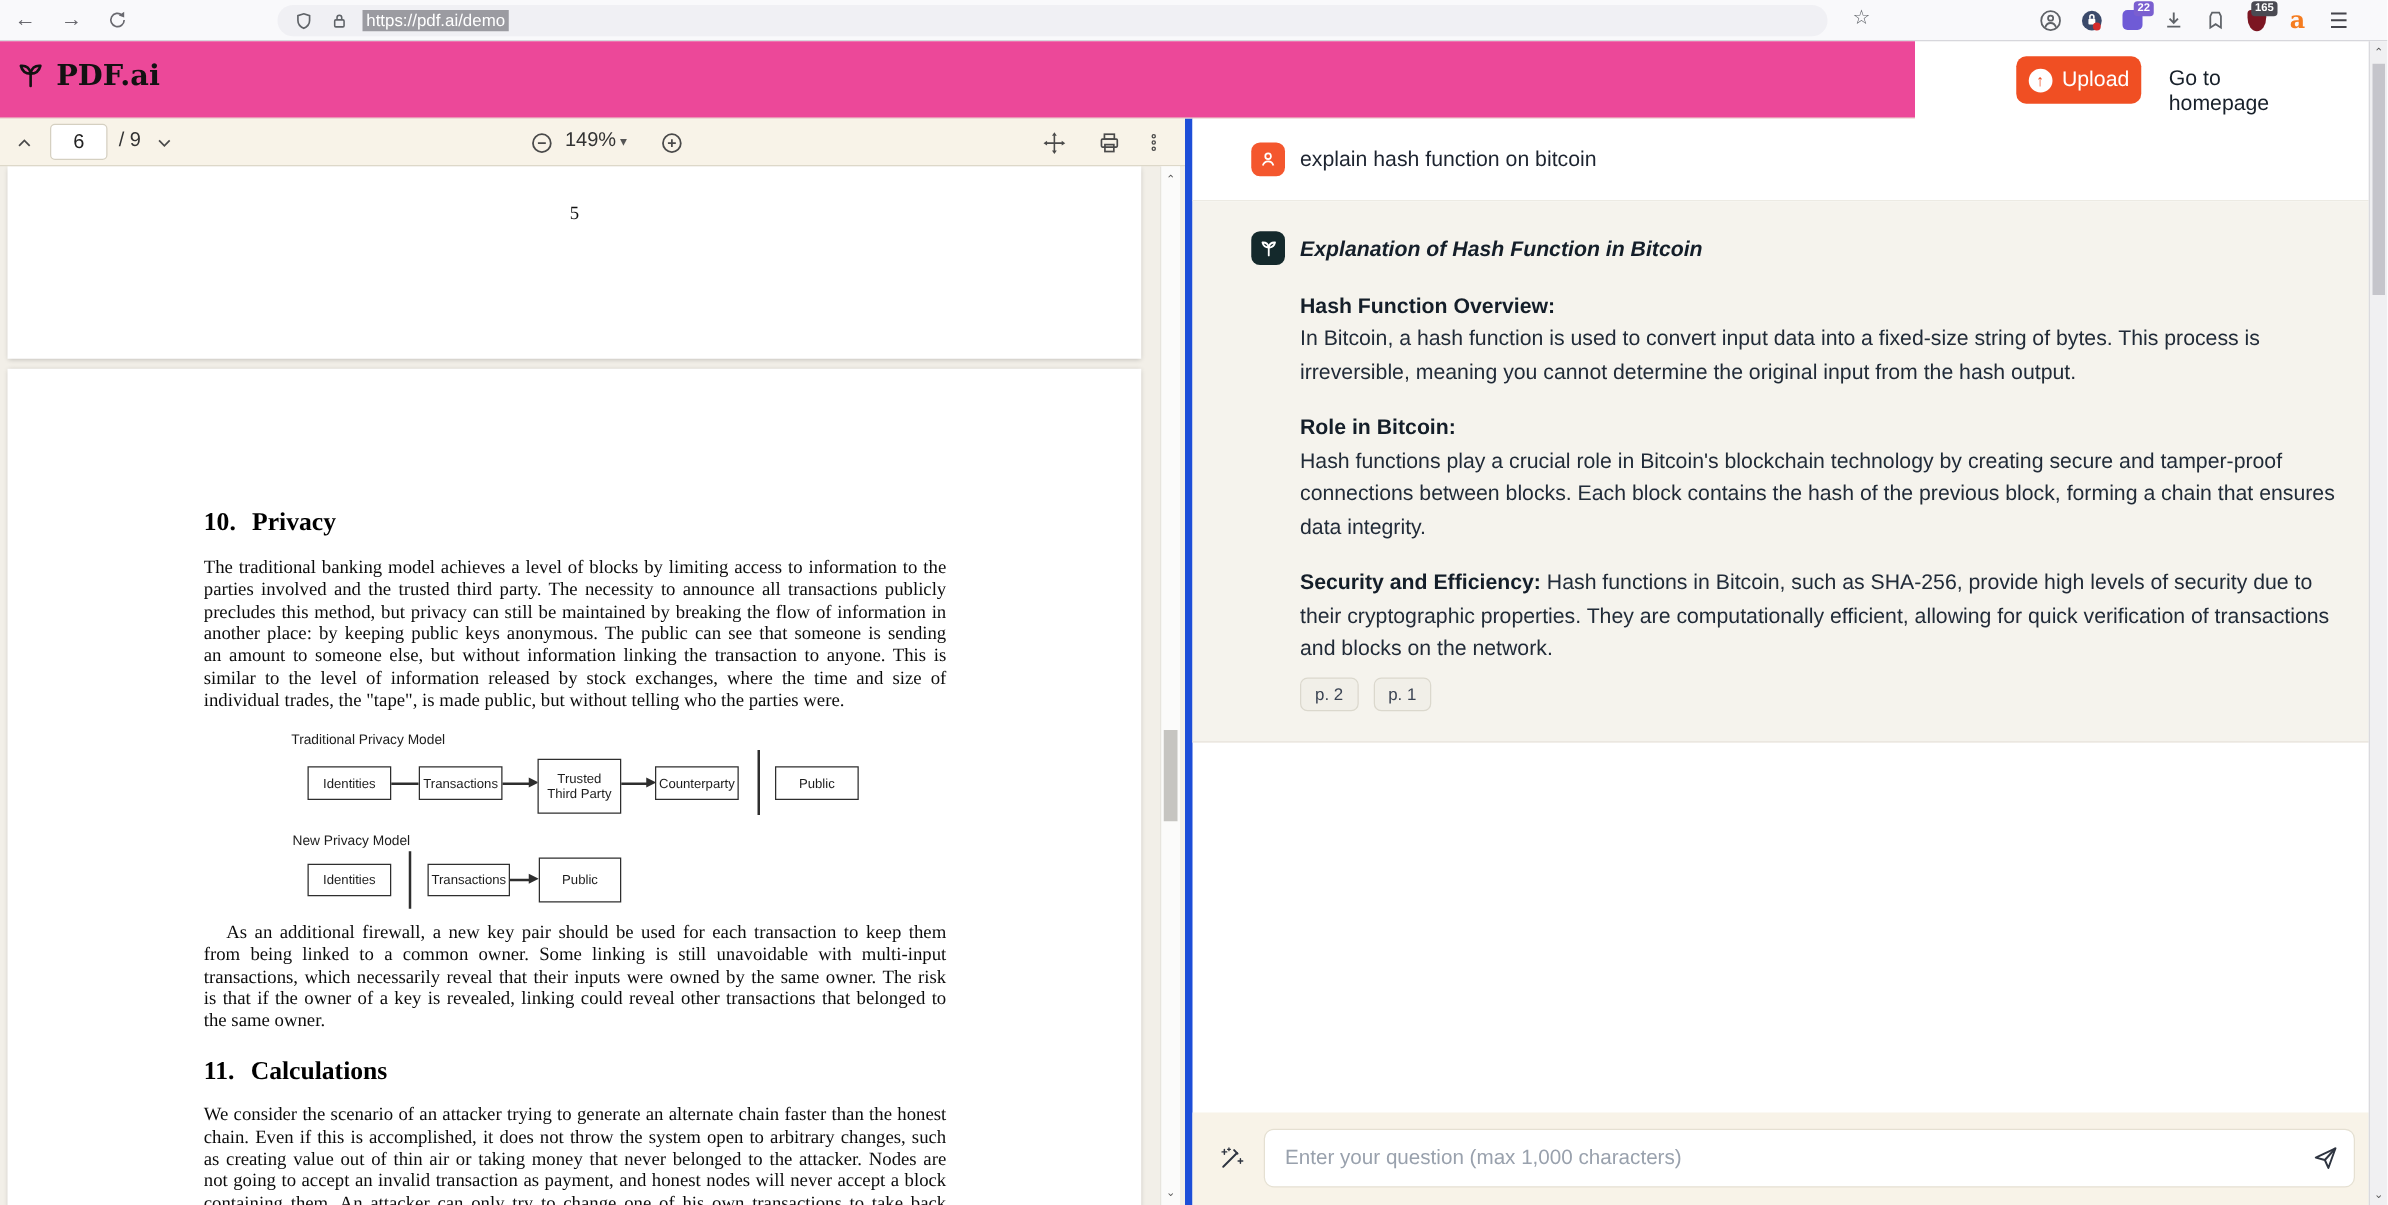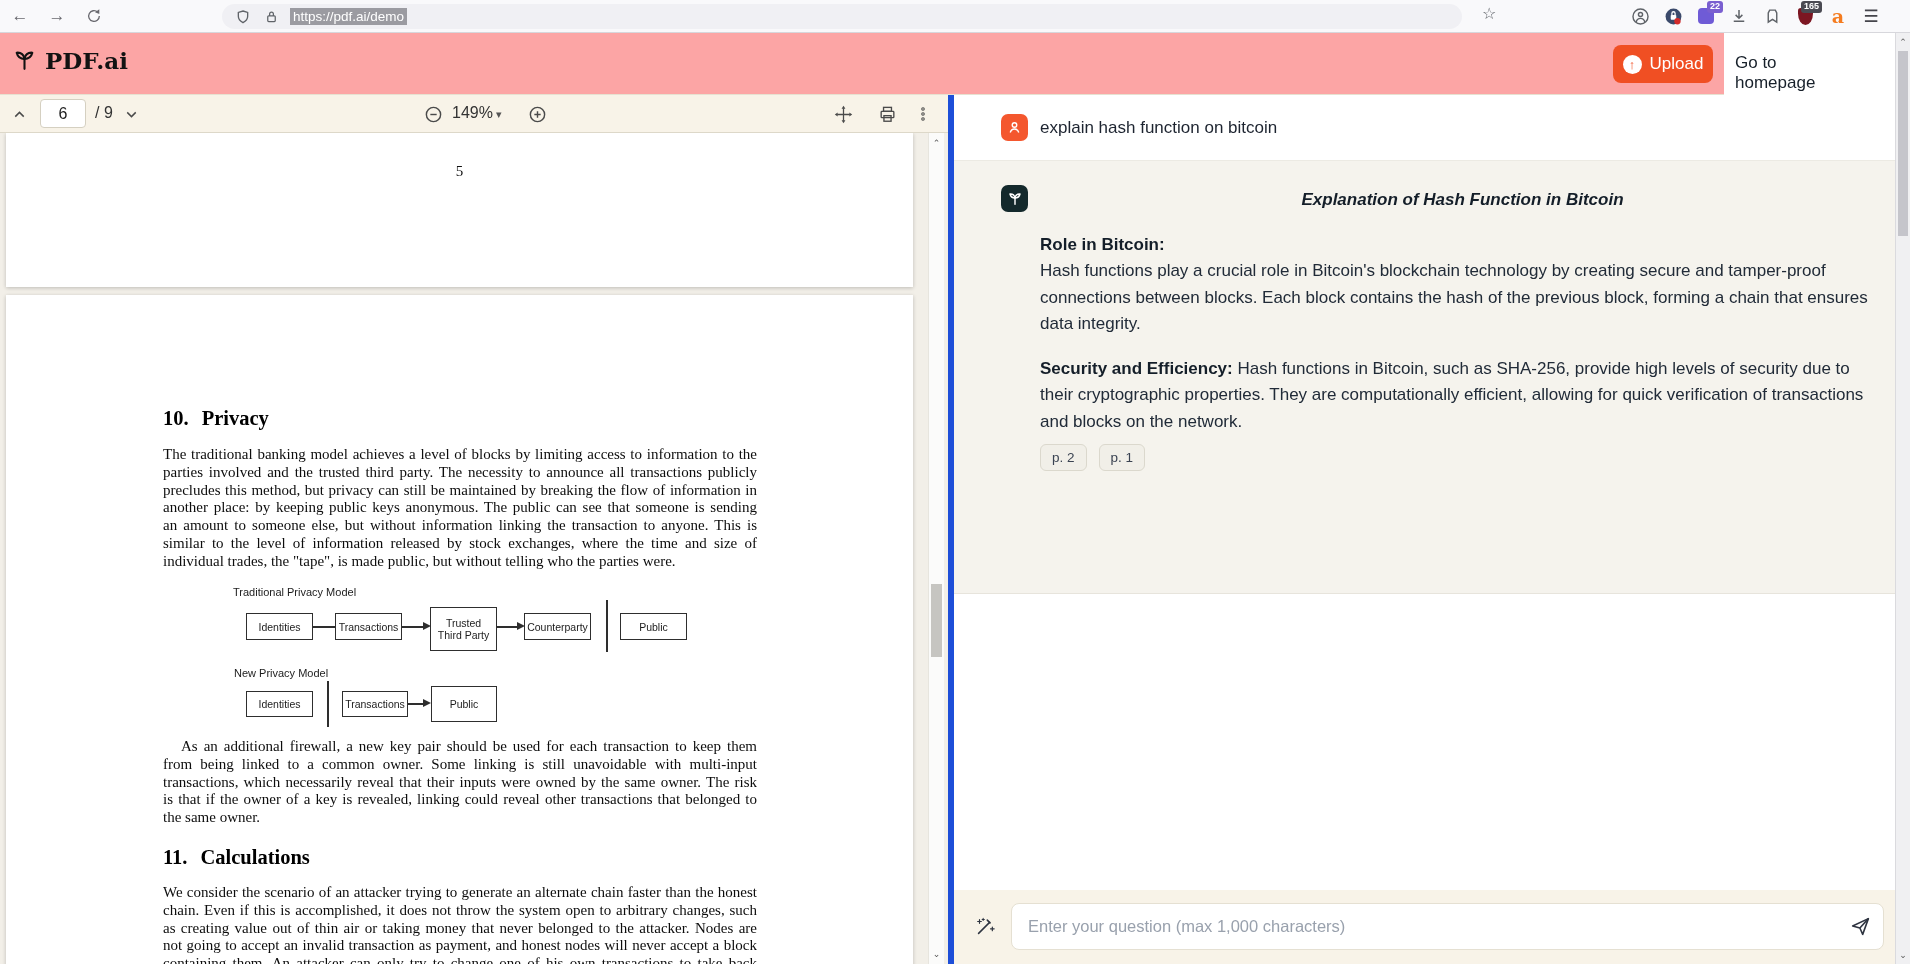--- a/index.html
+++ b/index.html
@@ -23,22 +23,22 @@
   .ext-badge { position:absolute; top:-5px; right:-7px; background:#7a5fd0; color:#fff;
     font-size:9px; font-weight:bold; padding:1px 3px; border-radius:3px; line-height:1.1; }
   .ext-badge.dark { background:#4a4a52; }
   .purple-sq { width:16px; height:16px; background:#6f5bd6; border-radius:4px; }
   .shield-ext { width:15px; height:17px; background:#7c1622;
     border-radius:3px 3px 8px 8px / 3px 3px 12px 12px; }
   .orange-ext { color:#f57c1f; font-weight:bold; font-size:19px; font-family:"DejaVu Serif",serif; }
   .star-btn { position:absolute; left:1482px; top:4px; font-size:16px; color:#5f6368; cursor:pointer; }
 
   
-  .site-header { position:absolute; left:0; top:33px; width:1724px; height:62px;
-    background:#fca5a5; border-bottom:1px solid #e7e1d1; }
+  .site-header { position:absolute; left:0; top:33px; width:1532px; height:62px;
+    background:#ec4899; border-bottom:1px solid #e7e1d1; }
   .brand { position:absolute; left:12px; top:14px; display:flex; align-items:center; gap:8px;
     color:#121212; }
   .brand-name { font-family:"DejaVu Serif", serif; font-weight:bold; font-size:23px; }
   .upload-btn { position:absolute; left:1613px; top:12px; width:100px; height:38px;
     background:#f04f23; border:none; border-radius:8px; color:#fff; font-size:17px;
     font-weight:500; display:flex; align-items:center; justify-content:center; gap:8px; cursor:pointer;
     font-family:"Liberation Sans",sans-serif; }
   .upload-circ { width:19px; height:19px; background:#fff; color:#f04f23; border-radius:50%;
     display:flex; align-items:center; justify-content:center; font-size:13px; font-weight:bold; }
   .homepage-link { position:absolute; left:1735px; top:20px; font-size:17px; font-weight:500;
@@ -99,21 +99,21 @@
   .avatar { position:absolute; left:47px; width:27px; height:27px; border-radius:7px;
     display:flex; align-items:center; justify-content:center; }
   .user-avatar { top:19px; background:#f4572e; }
   .ai-avatar { top:24px; background:#14292c; color:#fff; }
   .chat-q { position:absolute; left:86px; top:0; height:66px; display:flex; align-items:center;
     font-size:17px; color:#1d2430; }
   .ai-block { position:absolute; left:0; top:66px; width:100%; height:433px; background:#f5f3ed;
     border-bottom:1px solid #e7e4dc; }
   .ai-content { position:absolute; left:86px; top:26px; width:845px; color:#212b38;
     font-size:17px; line-height:26.5px; }
-  .ai-title { font-weight:bold; font-style:italic; color:#141e29;text-align:center; }
+  .ai-title { font-weight:bold; font-style:italic; color:#141e29; }
   .ai-section { margin-top:18px; }
   .ai-heading { font-weight:bold; color:#141e29; }
   .badge-row { margin-top:9px; display:flex; gap:12px; }
   .page-badge { background:#f1efe8; border:1px solid #dbd8cd; border-radius:6px;
     font-size:13.5px; color:#3a4352; padding:5px 11px; cursor:pointer;
     font-family:"Liberation Sans",sans-serif; }
   .chat-input-bar { position:absolute; left:0; bottom:0; width:100%; height:74px; background:#f8f3e8; }
   .wand { position:absolute; left:20px; top:26px; cursor:pointer; }
   .chat-input-wrap { position:absolute; left:57px; top:13px; width:873px; height:47px; }
   .chat-input { width:100%; height:100%; border:1px solid #e5e0d2; border-radius:8px; background:#fff;
@@ -351,20 +351,24 @@
       <div class="avatar ai-avatar">
         <svg width="16" height="16" viewBox="0 0 24 24" fill="none" stroke="#fff" stroke-width="2.2" stroke-linecap="round" stroke-linejoin="round">
           <path d="M12 20V10"></path>
             <path d="M12 10.5Q6 10.5 4.5 4.5 10.5 4 12 10"></path>
           <path d="M12 10.5Q18 10.5 19.5 4.5 13.5 4 12 10"></path>
         </svg>
       </div>
       <div class="ai-content">
         <div class="ai-title">Explanation of Hash Function in Bitcoin</div>
         <div class="ai-section">
+          <div class="ai-heading">Hash Function Overview:</div>
+          <div>In Bitcoin, a hash function is used to convert input data into a fixed-size string of bytes. This process is irreversible, meaning you cannot determine the original input from the hash output.</div>
+        </div>
+        <div class="ai-section">
           <div class="ai-heading">Role in Bitcoin:</div>
           <div>Hash functions play a crucial role in Bitcoin's blockchain technology by creating secure and tamper-proof connections between blocks. Each block contains the hash of the previous block, forming a chain that ensures data integrity.</div>
         </div>
         <div class="ai-section">
           <span class="ai-heading">Security and Efficiency:</span>
           <span>Hash functions in Bitcoin, such as SHA-256, provide high levels of security due to their cryptographic properties. They are computationally efficient, allowing for quick verification of transactions and blocks on the network.</span>
         </div>
         <div class="badge-row">
           <button class="page-badge">p. 2</button>
           <button class="page-badge">p. 1</button>

